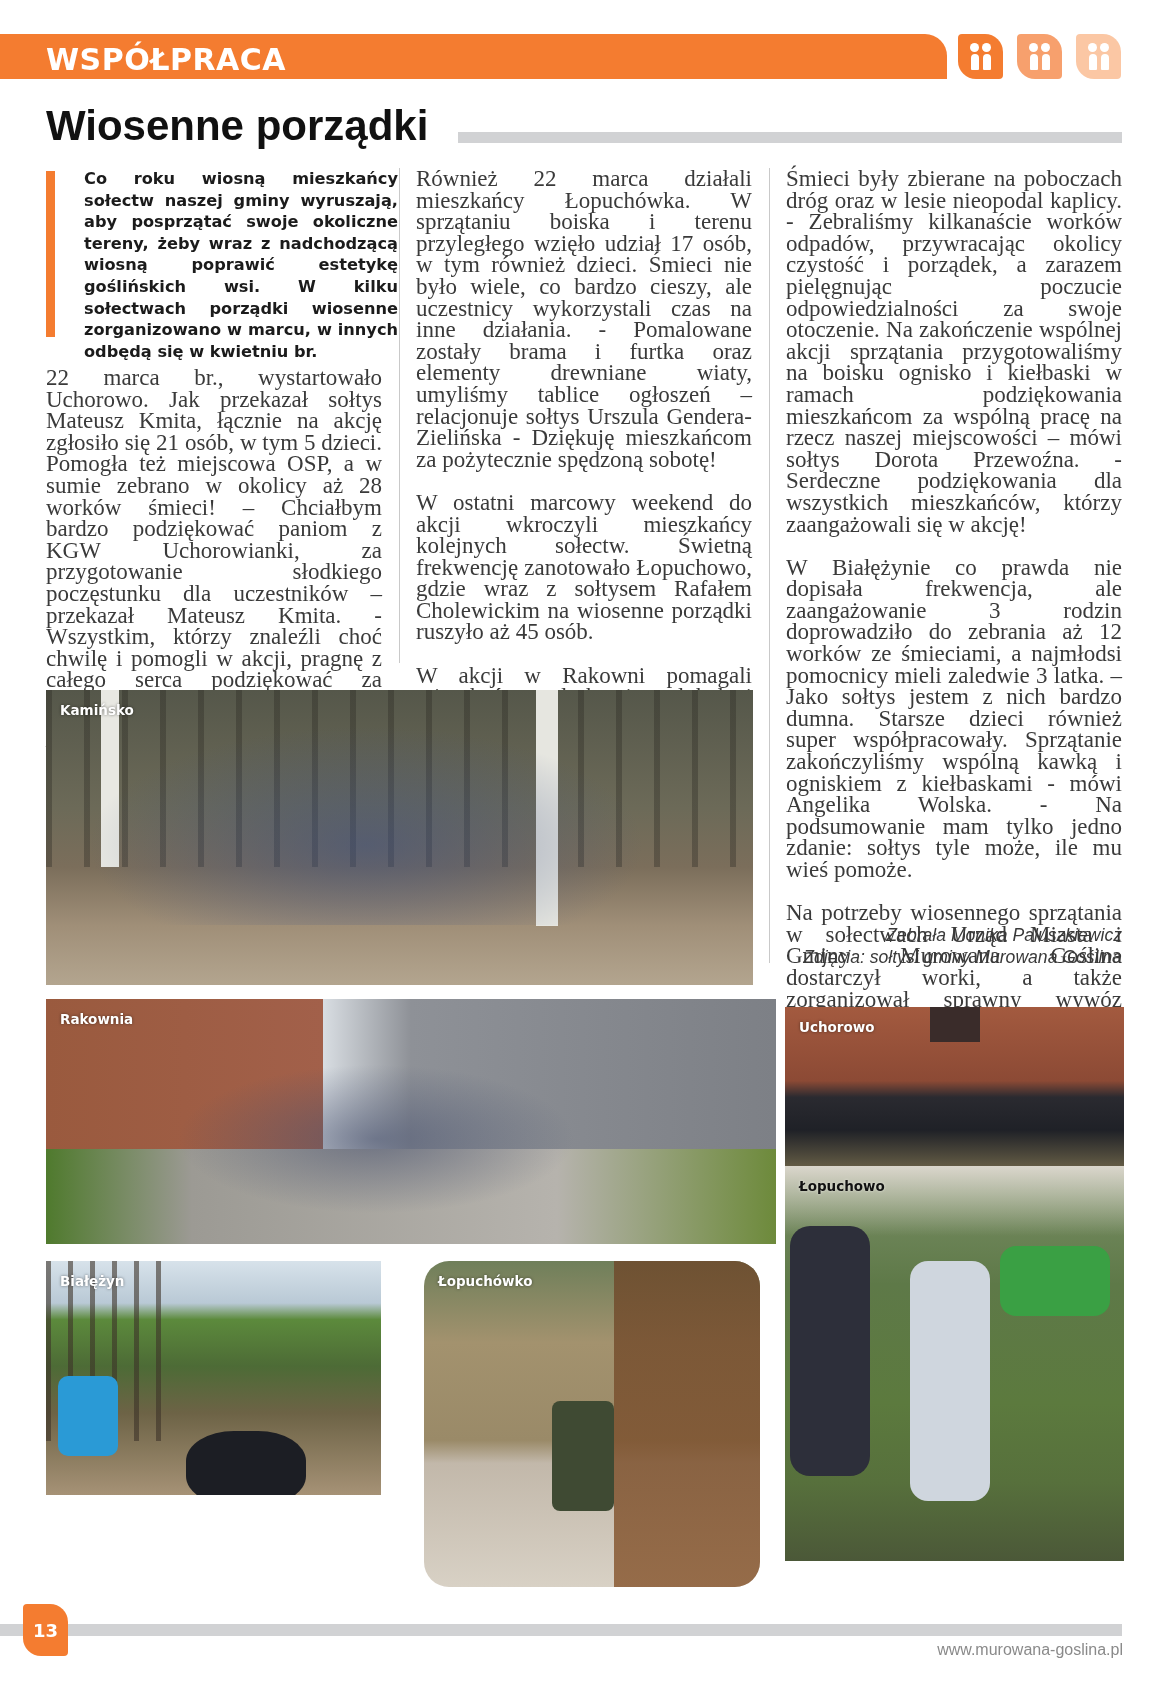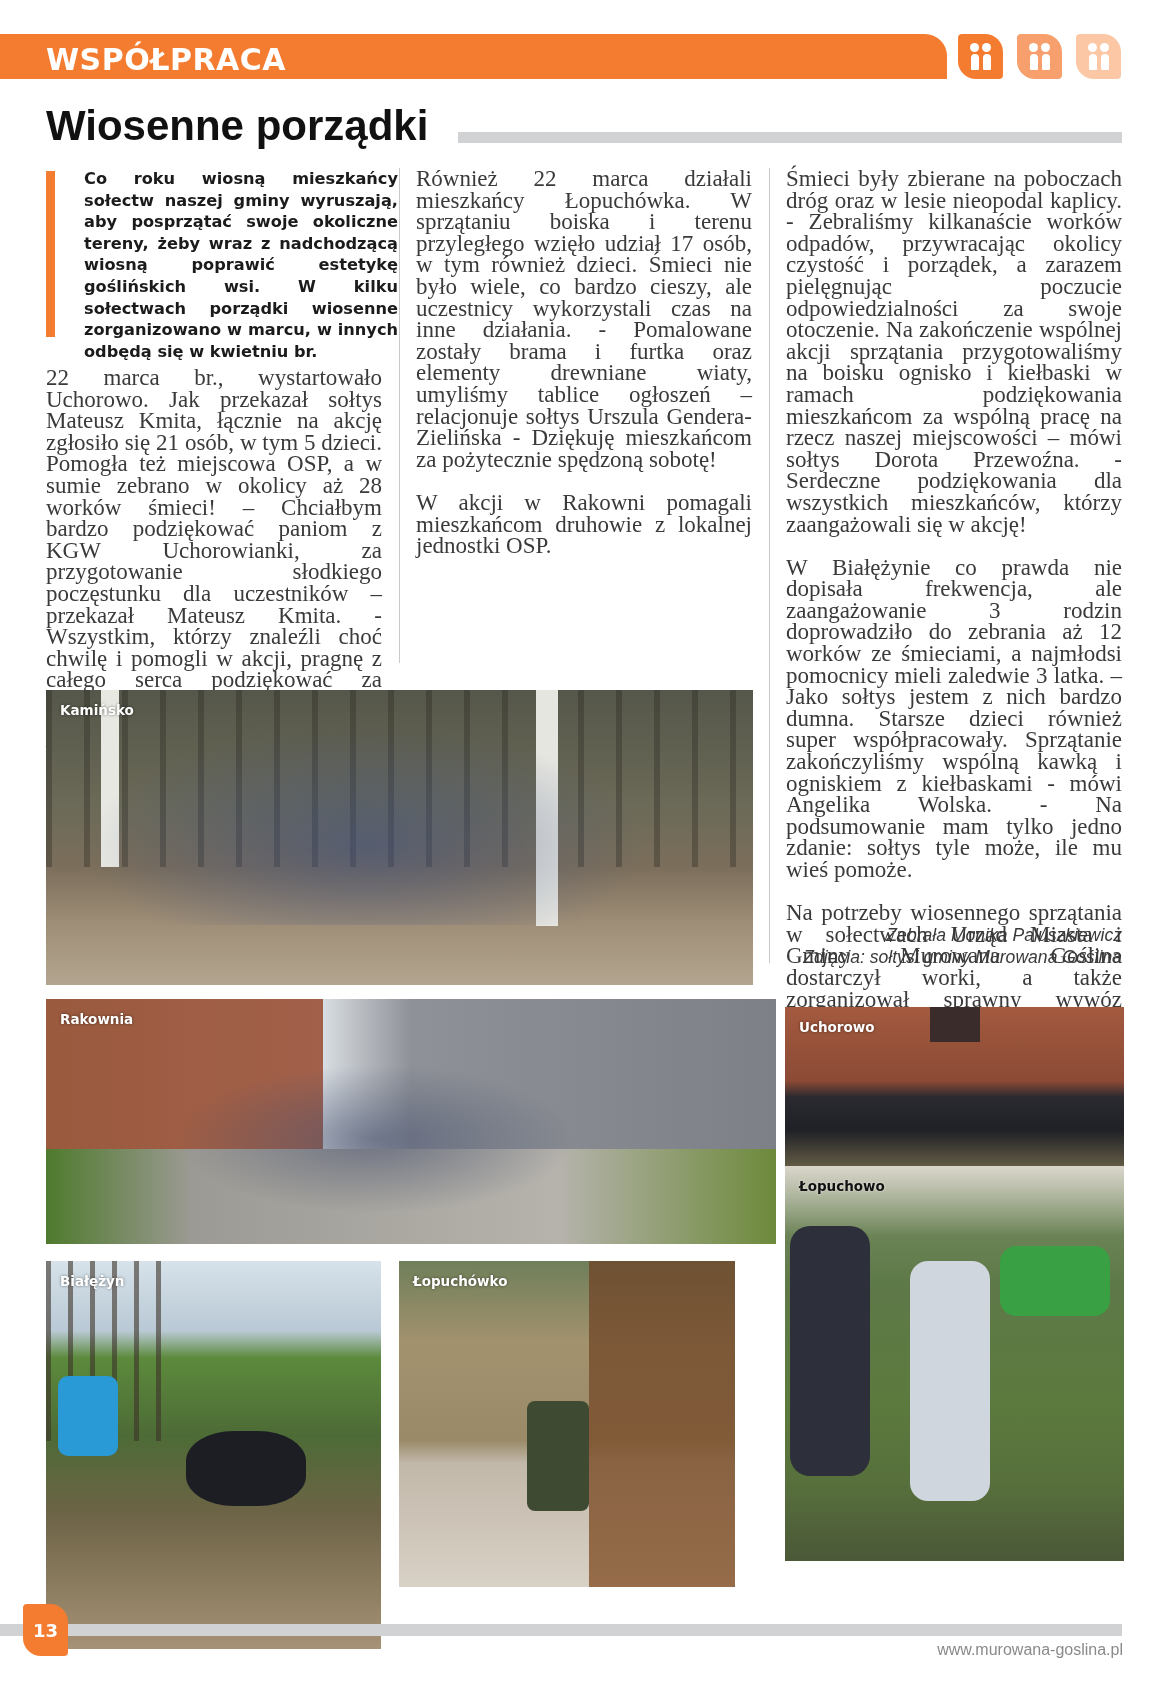--- a/index.html
+++ b/index.html
@@ -59,24 +59,24 @@
   }
   .photo .cap.dark { color: #111; text-shadow: 0 0 3px rgba(255,255,255,0.6); }
   .photo .shape { position: absolute; }
 
   .p-kaminsko { left: 46px; top: 690px; width: 707px; height: 295px;
     background: linear-gradient(180deg, #55574a 0%, #6c6a58 40%, #7b6e5b 60%, #a08f78 80%, #b3a58f 100%); }
   .p-rakownia { left: 46px; top: 999px; width: 730px; height: 245px;
     background: linear-gradient(90deg, #9a5a3e 0%, #a2604a 38%, #d8dde2 38%, #8e9197 50%, #7d8086 100%); }
   .p-uchorowo { left: 785px; top: 1007px; width: 339px; height: 164px;
     background: linear-gradient(180deg, #a35a3f 0%, #8c4a35 45%, #2a2a30 55%, #1f2127 75%, #6b6248 100%); }
-  .p-bialezyn { left: 46px; top: 1261px; width: 335px; height: 388px;
+  .p-bialezyn { left: 46px; top: 1261px; width: 335px; height: 234px;
     background: linear-gradient(180deg, #d7e2ea 0%, #b9c9d5 18%, #5c8a3c 25%, #4d6b36 45%, #6d6346 65%, #a69276 100%); }
-  .p-lopuchowko { left: 399px; top: 1261px; width: 336px; height: 326px;
-    background: linear-gradient(180deg, #6f7f5a 0%, #a3926e 25%, #9a8a68 55%, #c2b8aa 62%, #d8d1c5 100%); }
+  .p-lopuchowko { left: 424px; top: 1261px; width: 336px; height: 326px;
+    background: linear-gradient(180deg, #6f7f5a 0%, #a3926e 25%, #9a8a68 55%, #c2b8aa 62%, #d8d1c5 100%); border-radius: 25px; }
   .p-lopuchowo { left: 785px; top: 1166px; width: 339px; height: 395px;
     background: linear-gradient(180deg, #7c9068 0%, #5e7948 30%, #5c7a3e 60%, #57703c 80%, #4b5838 100%); }
 
   
   .footer-rule { position: absolute; left: 0; top: 1624px; width: 1122px; height: 12px; background: #d1d2d4; }
   .page-badge { position: absolute; left: 23px; top: 1604px; width: 45px; height: 52px; background: #f47c30;
     border-radius: 4px 18px 4px 18px; }
   .page-num { position: absolute; left: 23px; top: 1620px; width: 45px; text-align: center; color: #fff;
     font-family: "DejaVu Sans", sans-serif; font-weight: bold; font-size: 18px; }
   .site-url { position: absolute; right: 44px; top: 1641px; font-family: "Liberation Sans", sans-serif;
@@ -114,20 +114,21 @@
 <p class="lead">Co roku wiosną mieszkańcy sołectw naszej gminy wyruszają, aby posprzątać swoje okoliczne tereny, żeby wraz z nadchodzącą wiosną poprawić estetykę goślińskich wsi. W kilku sołectwach porządki wiosenne zorganizowano w marcu, w innych odbędą się w kwietniu br.</p>
 
 <div class="col col1">
   <p>22 marca br., wystartowało Uchorowo. Jak przekazał sołtys Mateusz Kmita, łącznie na akcję zgłosiło się 21 osób, w tym 5 dzieci. Pomogła też miejscowa OSP, a w sumie zebrano w okolicy aż 28 worków śmieci! – Chciałbym bardzo podziękować paniom z KGW Uchorowianki, za przygotowanie słodkiego poczęstunku dla uczestników – przekazał Mateusz Kmita. - Wszystkim, którzy znaleźli choć chwilę i pomogli w akcji, pragnę z całego serca podziękować za poświęcony czas. Akcje takie jak ta pokazują, że razem możemy więcej – podsumował sołtys.</p>
 </div>
 
 <div class="divider div1"></div>
 
 <div class="col col2">
   <p>Również 22 marca działali mieszkańcy Łopuchówka. W sprzątaniu boiska i terenu przyległego wzięło udział 17 osób, w tym również dzieci. Śmieci nie było wiele, co bardzo cieszy, ale uczestnicy wykorzystali czas na inne działania. - Pomalowane zostały brama i furtka oraz elementy drewniane wiaty, umyliśmy tablice ogłoszeń – relacjonuje sołtys Urszula Gendera-Zielińska - Dziękuję mieszkańcom za pożytecznie spędzoną sobotę!</p>
+  <p>W ostatni marcowy weekend do akcji wkroczyli mieszkańcy kolejnych sołectw. Świetną frekwencję zanotowało Łopuchowo, gdzie wraz z sołtysem Rafałem Cholewickim na wiosenne porządki ruszyło aż 45 osób.</p>
   <p>W akcji w Rakowni pomagali mieszkańcom druhowie z lokalnej jednostki OSP.</p>
 </div>
 
 <div class="divider div2"></div>
 
 <div class="col col3">
   <p>Śmieci były zbierane na poboczach dróg oraz w lesie nieopodal kaplicy. - Zebraliśmy kilkanaście worków odpadów, przywracając okolicy czystość i porządek, a zarazem pielęgnując poczucie odpowiedzialności za swoje otoczenie. Na zakończenie wspólnej akcji sprzątania przygotowaliśmy na boisku ognisko i kiełbaski w ramach podziękowania mieszkańcom za wspólną pracę na rzecz naszej miejscowości – mówi sołtys Dorota Przewoźna. - Serdeczne podziękowania dla wszystkich mieszkańców, którzy zaangażowali się w akcję!</p>
   <p>W Białężynie co prawda nie dopisała frekwencja, ale zaangażowanie 3 rodzin doprowadziło do zebrania aż 12 worków ze śmieciami, a najmłodsi pomocnicy mieli zaledwie 3 latka. – Jako sołtys jestem z nich bardzo dumna. Starsze dzieci również super współpracowały. Sprzątanie zakończyliśmy wspólną kawką i ogniskiem z kiełbaskami - mówi Angelika Wolska. - Na podsumowanie mam tylko jedno zdanie: sołtys tyle może, ile mu wieś pomoże.</p>
   <p>Na potrzeby wiosennego sprzątania w sołectwach Urząd Miasta i Gminy Murowana Goślina dostarczył worki, a także zorganizował sprawny wywóz zebranych odpadów. Dziękujemy pięknie sołtysom, radom sołeckim i mieszkańcom za działania, które z pewnością przyczynią się do tego, że widok na nasze okolice będzie piękniejszy.</p>
 </div>

